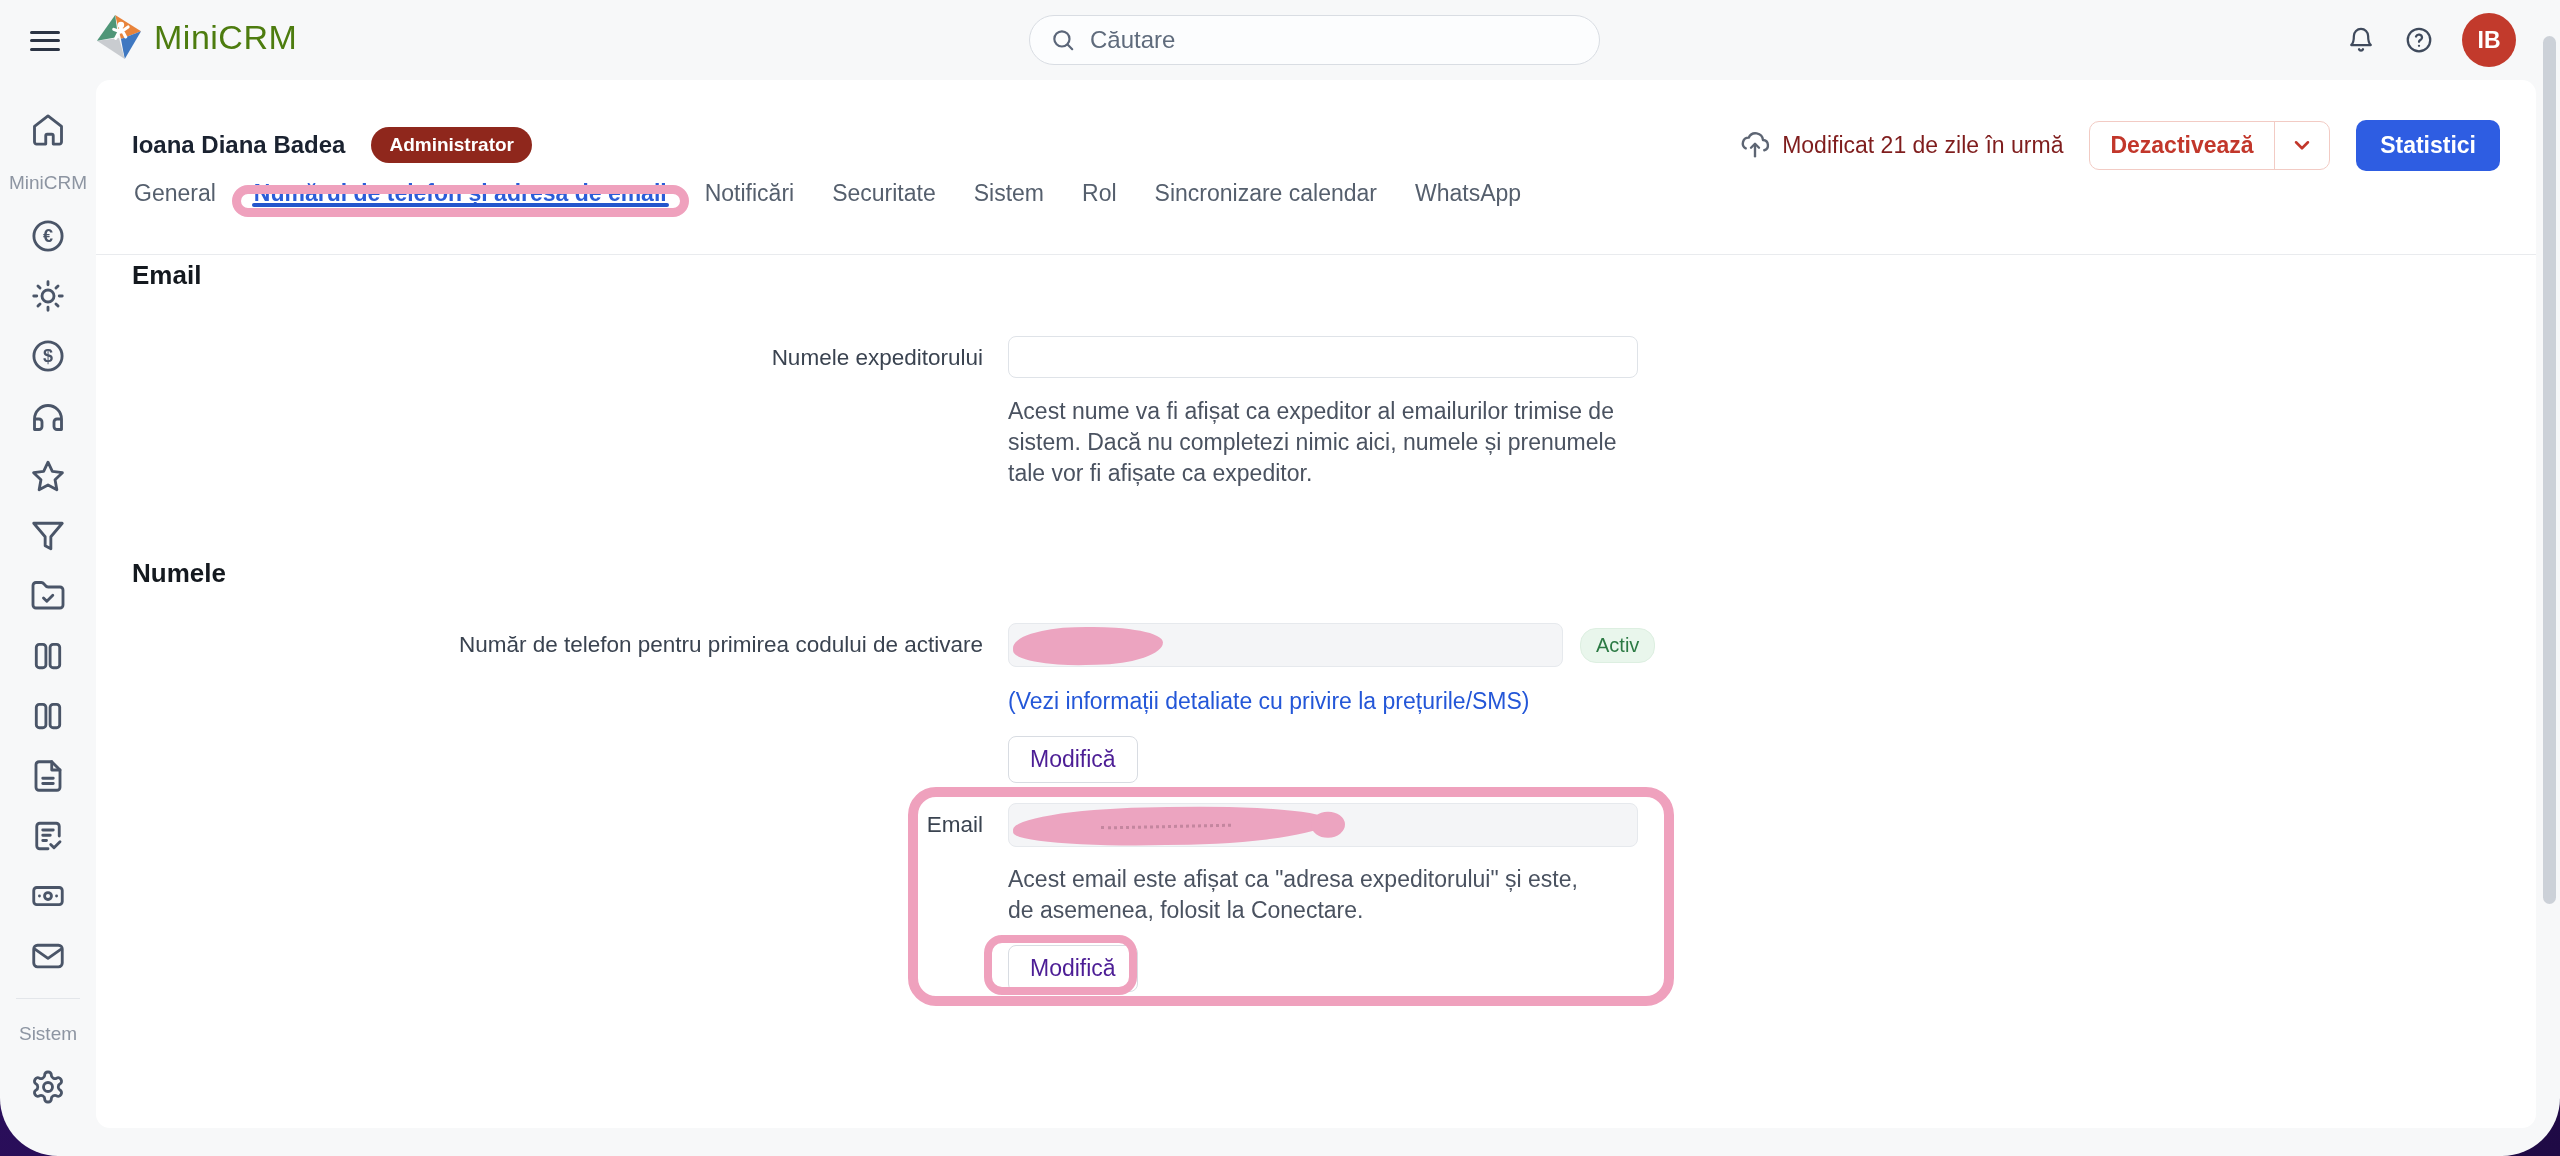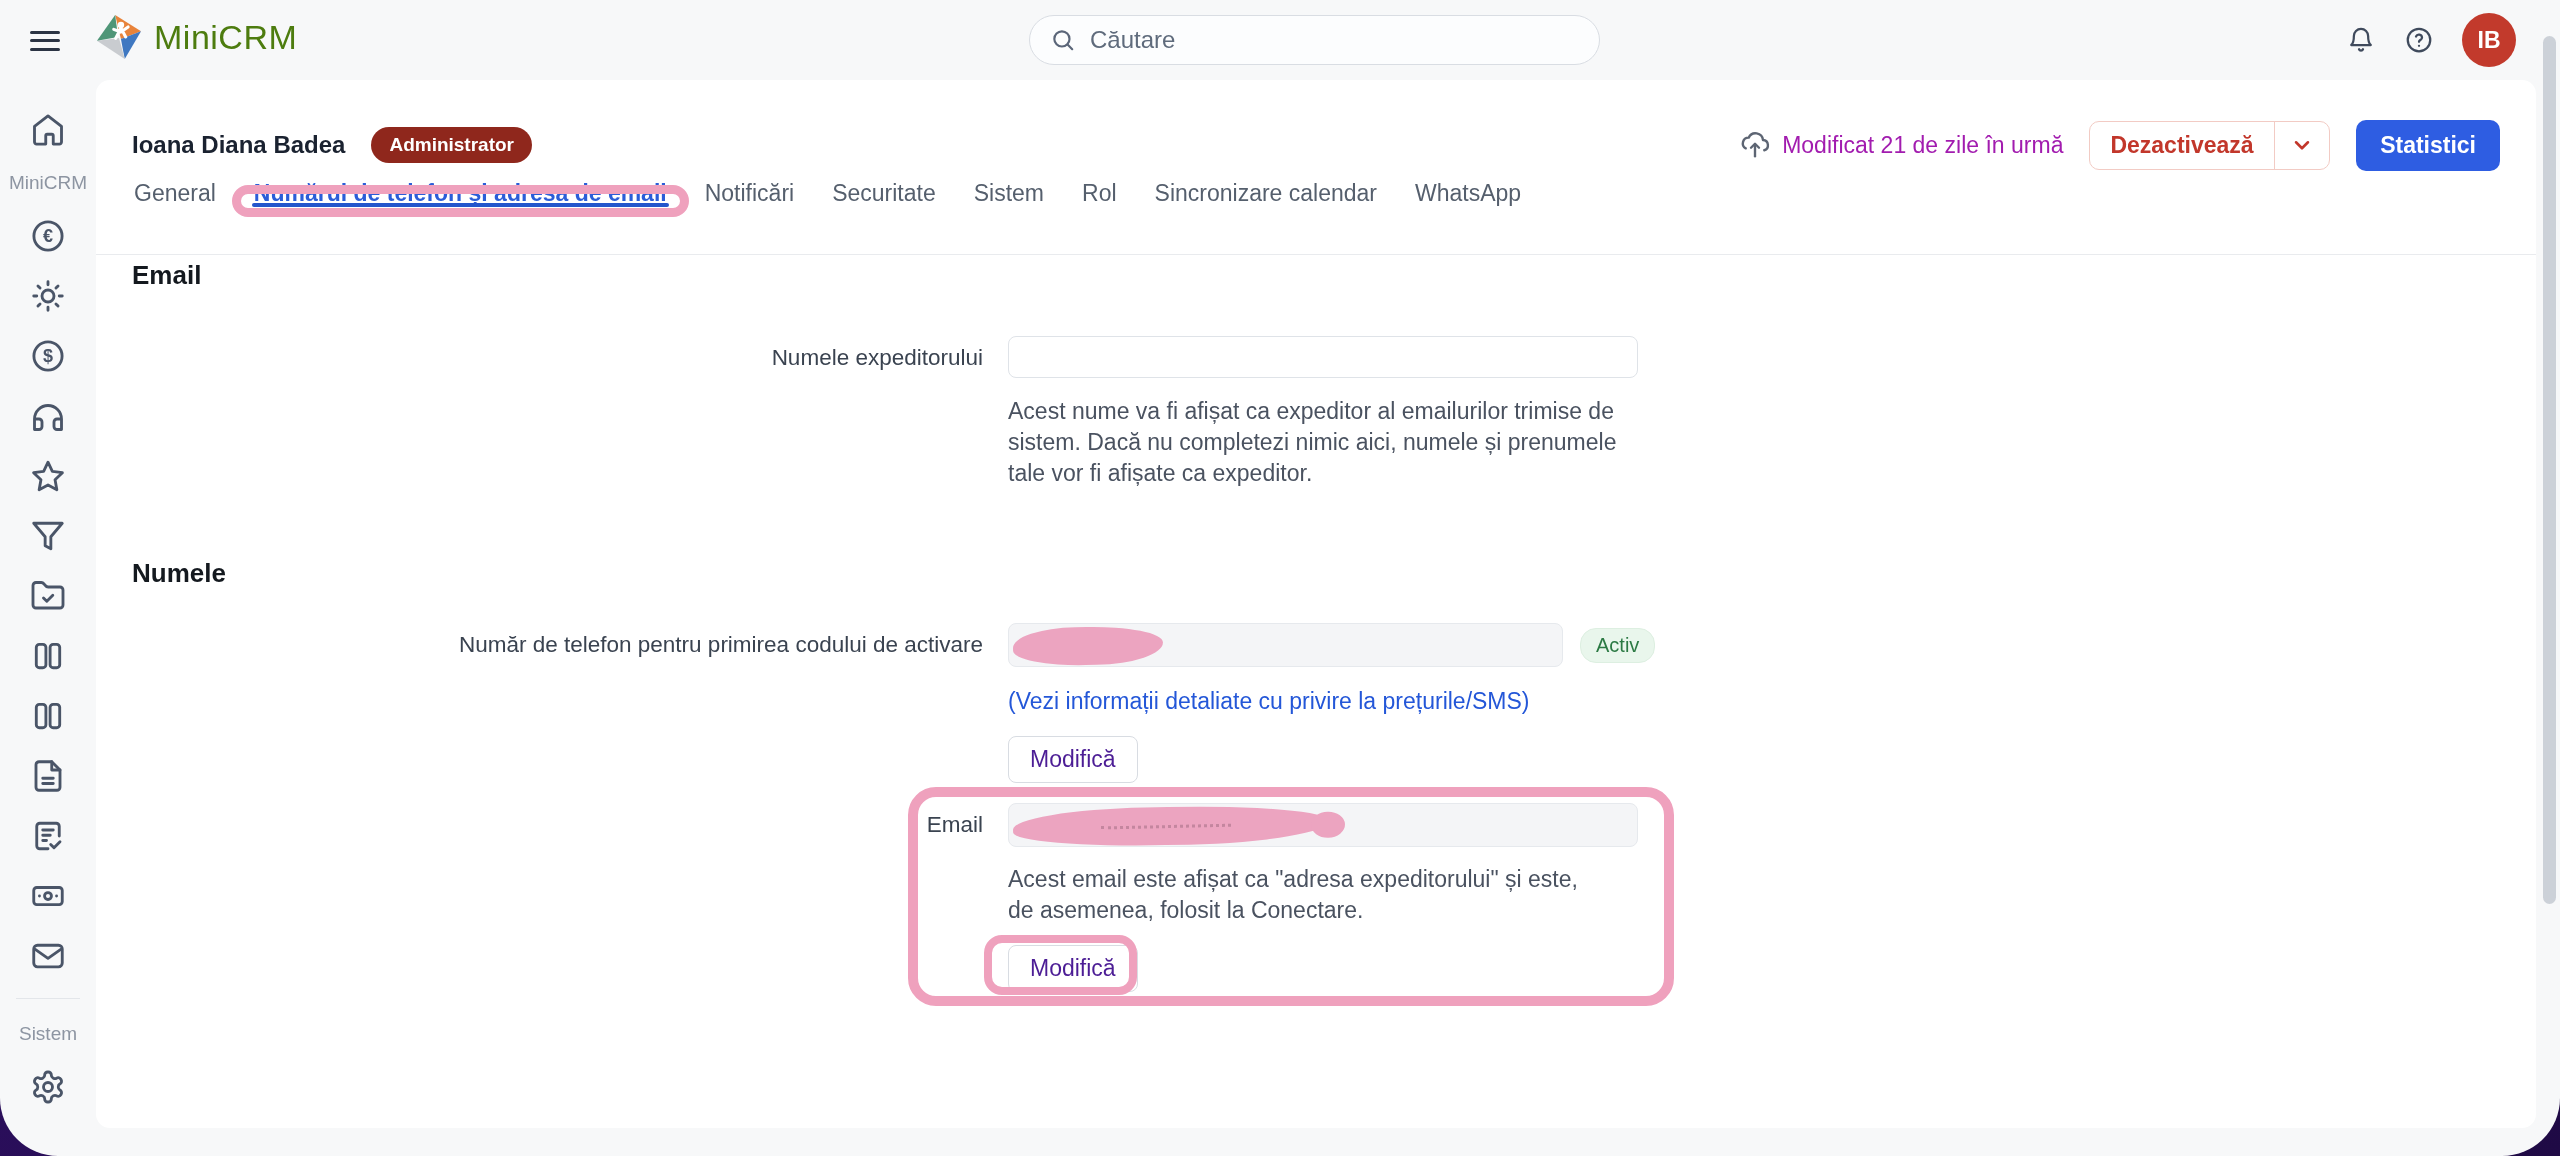--- a/index.html
+++ b/index.html
@@ -38,21 +38,21 @@
   .sidebar{position:absolute;left:0;top:80px;width:96px;bottom:0;display:flex;flex-direction:column;align-items:center;padding-top:32px;gap:24px;box-sizing:border-box;}
   .side-icon{width:36px;height:36px;color:#4a5568;cursor:pointer;display:flex;align-items:center;justify-content:center;flex:0 0 auto;}
   .side-label{font-size:19px;color:#8d95a2;flex:0 0 auto;}
   .side-divider{width:64px;border-top:1px solid #e3e6ea;flex:0 0 auto;}
   
   .card{position:absolute;left:96px;top:80px;width:2440px;height:1048px;background:#ffffff;border-radius:14px;box-sizing:border-box;}
   .card-header{position:absolute;top:36px;left:36px;right:36px;height:58px;display:flex;align-items:center;}
   .page-title{font-size:24px;font-weight:bold;color:#1a2230;margin:0;}
   .role-badge{margin-left:26px;background:#8f271c;color:#fff;font-size:19px;font-weight:bold;padding:7px 18px;border-radius:18px;}
   .header-right{margin-left:auto;display:flex;align-items:center;gap:26px;}
-  .modified{display:flex;align-items:center;gap:12px;color:#a21caf;font-size:23px;}
+  .modified{display:flex;align-items:center;gap:12px;color:#7f1d1d;font-size:23px;}
   .modified .icon{color:#5d6573;display:flex;}
   .split-btn{display:flex;align-items:stretch;border:1.5px solid #f2cbc4;border-radius:10px;background:#fff;overflow:hidden;}
   .split-main{border:none;background:none;color:#c2372b;font-size:23px;font-weight:bold;padding:10px 20px;cursor:pointer;font-family:"Liberation Sans",sans-serif;}
   .split-sep{width:1.5px;background:#f2cbc4;}
   .split-caret{border:none;background:none;color:#c2372b;padding:0 14px;display:flex;align-items:center;cursor:pointer;}
   .btn-primary{border:none;background:#2e5de2;color:#fff;font-size:23px;font-weight:bold;padding:12px 24px;border-radius:10px;cursor:pointer;font-family:"Liberation Sans",sans-serif;}
   
   .tabs{position:absolute;top:100px;left:0;right:0;height:74px;border-bottom:1px solid #e9ebee;display:flex;align-items:flex-start;gap:34px;padding-left:36px;}
   .tab{position:relative;display:flex;align-items:center;font-size:23px;color:#555f6d;cursor:pointer;padding:0 2px;}
   .tab.active{color:#2b5dd8;font-weight:bold;}

